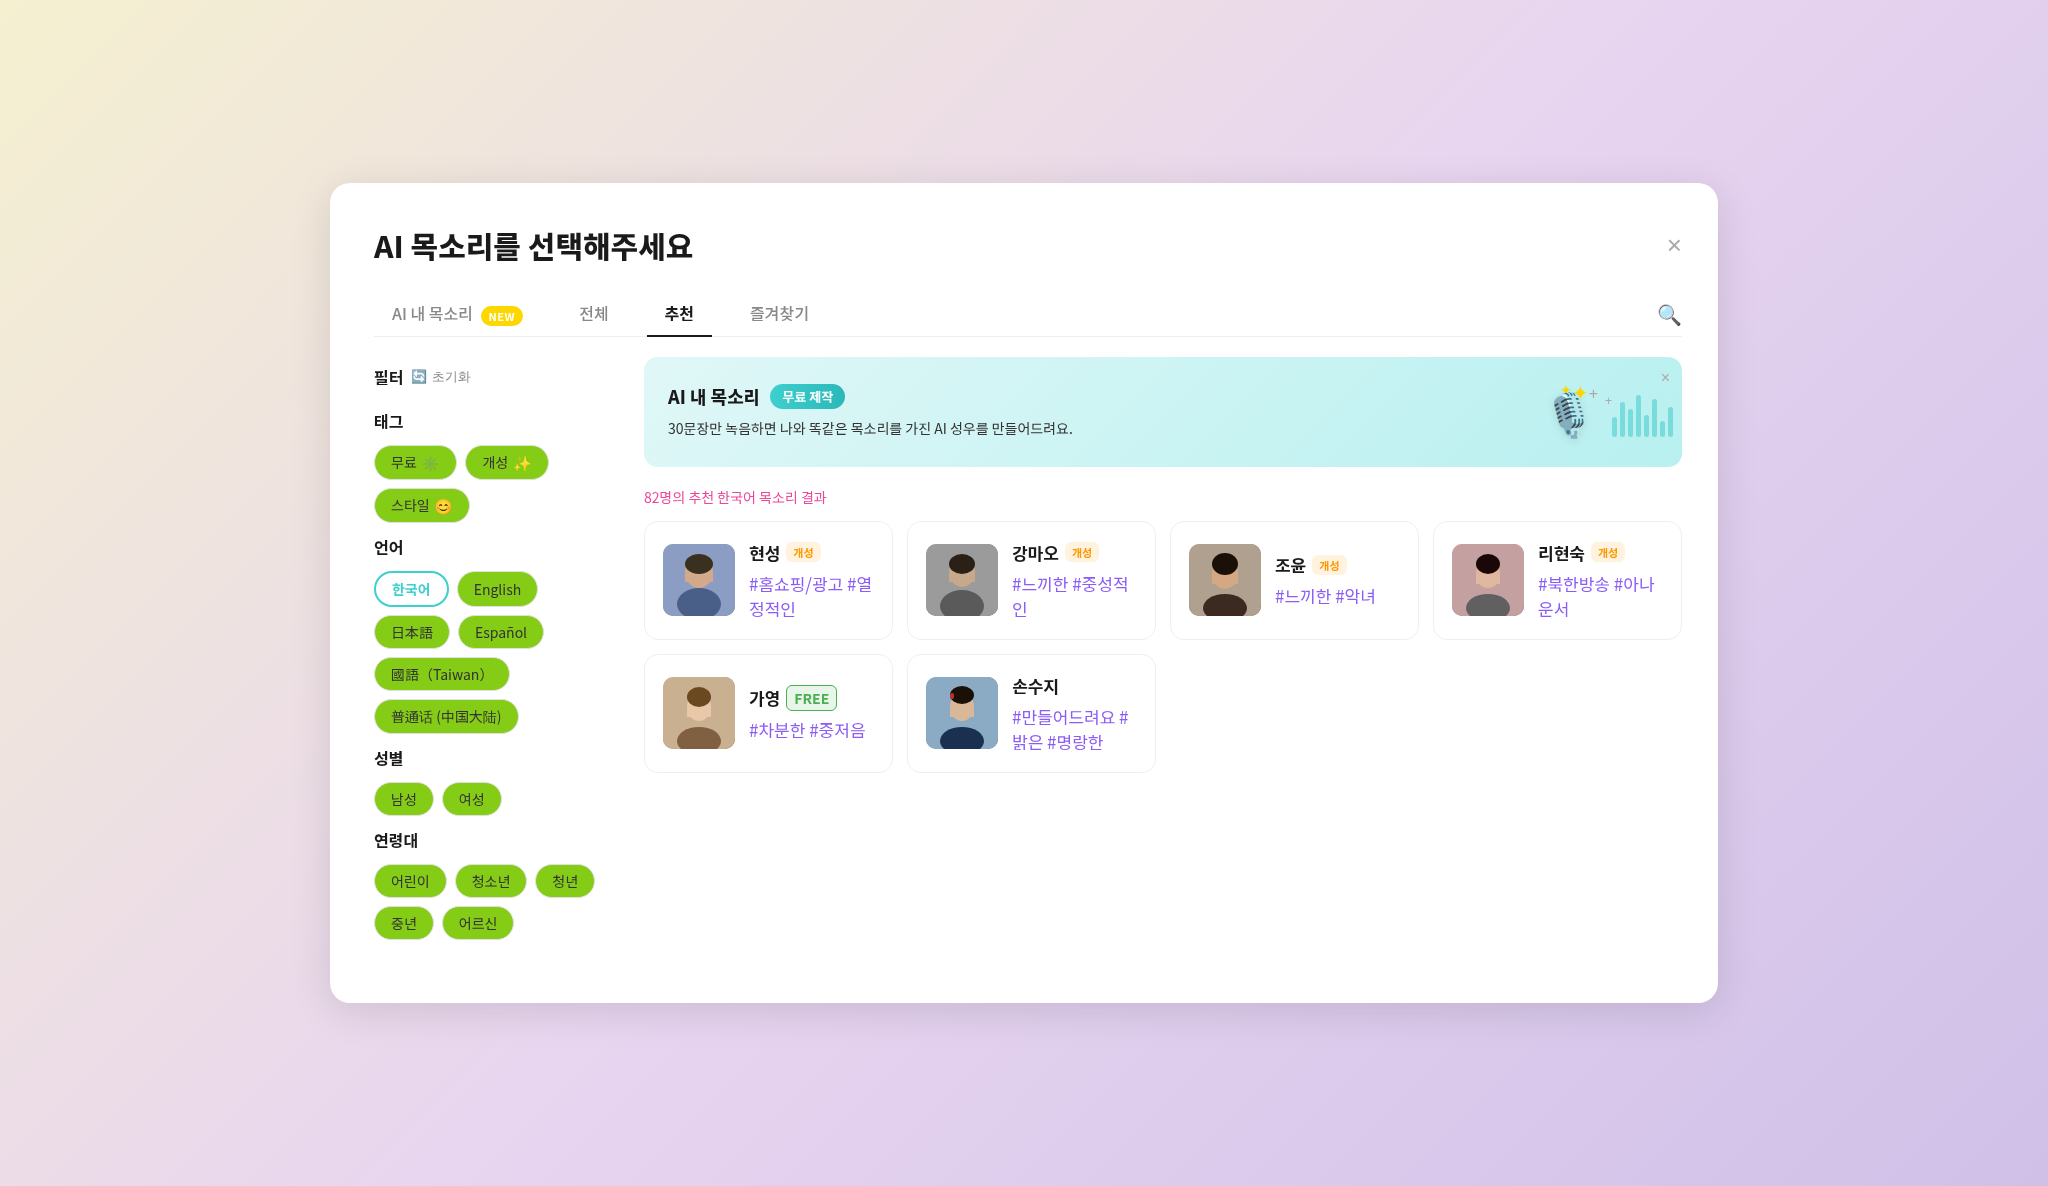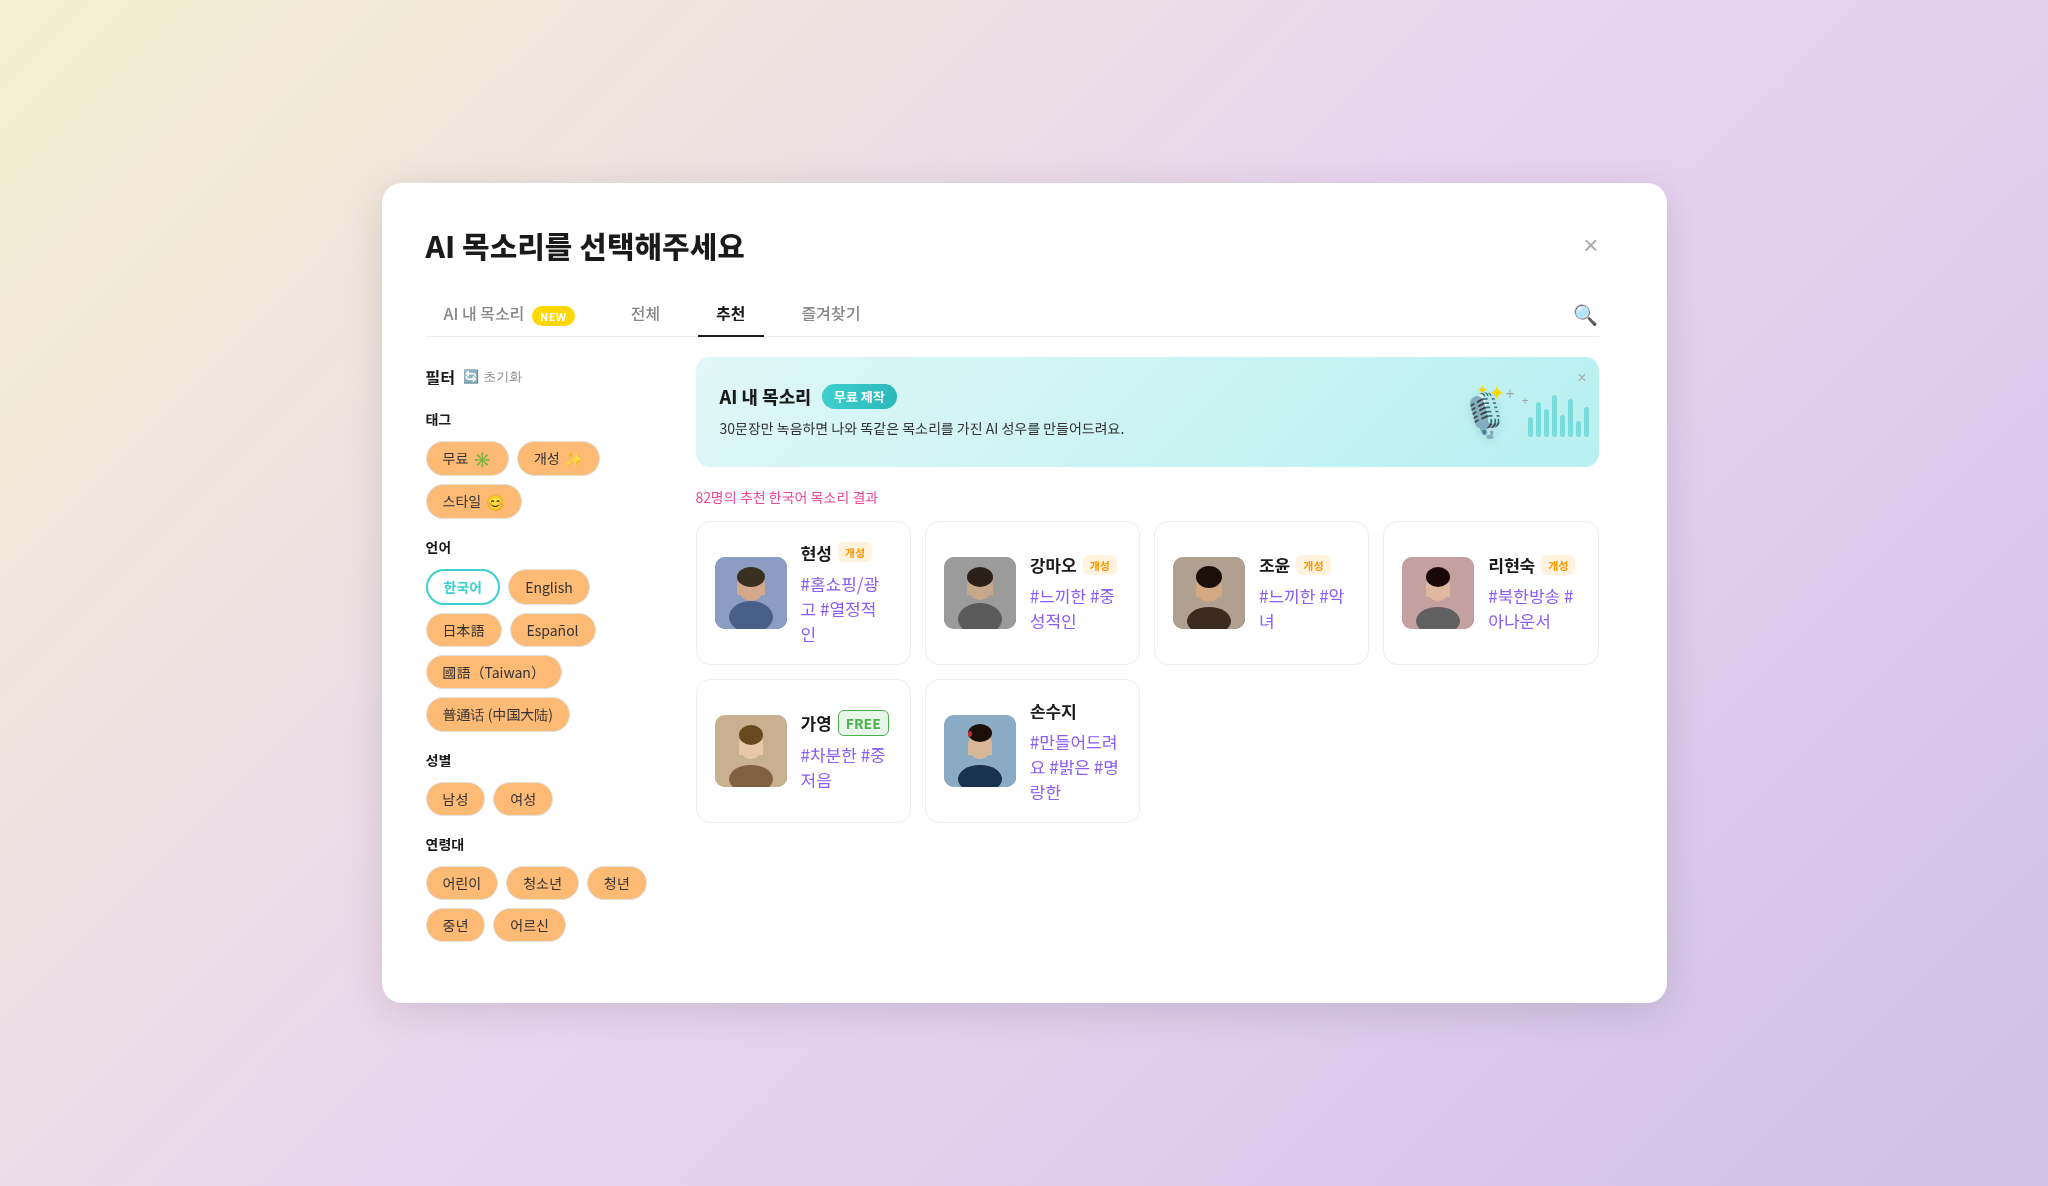--- a/index.html
+++ b/index.html
@@ -9,23 +9,23 @@
       background: linear-gradient(135deg, #f5f0d0 0%, #e8d5f0 50%, #d0c0e8 100%);
       display: flex;
       align-items: center;
       justify-content: center;
       font-family: 'Apple SD Gothic Neo', 'Noto Sans KR', sans-serif;
     }
 
     .modal {
       background: #fff;
       border-radius: 20px;
-      width: 1285px;
+      width: 1388px;
       min-height: 820px;
-      padding: 40px 68px 40px 44px;
+      padding: 40px 36px 40px 44px;
       position: relative;
       box-shadow: 0 8px 40px rgba(0,0,0,0.12);
     }
 
     .modal-header {
       display: flex;
       align-items: center;
       justify-content: space-between;
       margin-bottom: 24px;
     }
@@ -122,45 +122,45 @@
       align-items: center;
       gap: 4px;
       font-size: 13px;
       color: #888;
       cursor: pointer;
       background: none;
       border: none;
     }
 
     .section-label {
-      font-size: 14px;
+      font-size: 16px;
       font-weight: 700;
       color: #1a1a1a;
       margin-bottom: 12px;
-      margin-top: 18px;
+      margin-top: 12px;
     }
 
     .tag-row {
       display: flex;
       flex-wrap: wrap;
       gap: 8px;
       margin-bottom: 4px;
     }
 
     .tag-chip {
       border: 1.5px solid #e0e0e0;
       border-radius: 20px;
       padding: 6px 16px;
       font-size: 14px;
       color: #333;
       cursor: pointer;
       display: flex;
       align-items: center;
       gap: 5px;
-      background: #fdba74;
+      background: #84cc16;
       white-space: nowrap;
     }
 
     .tag-chip.active-lang {
       border: 2px solid #3ecfcf;
       color: #3ecfcf;
       font-weight: 700;
       background: #fff;
     }
 

